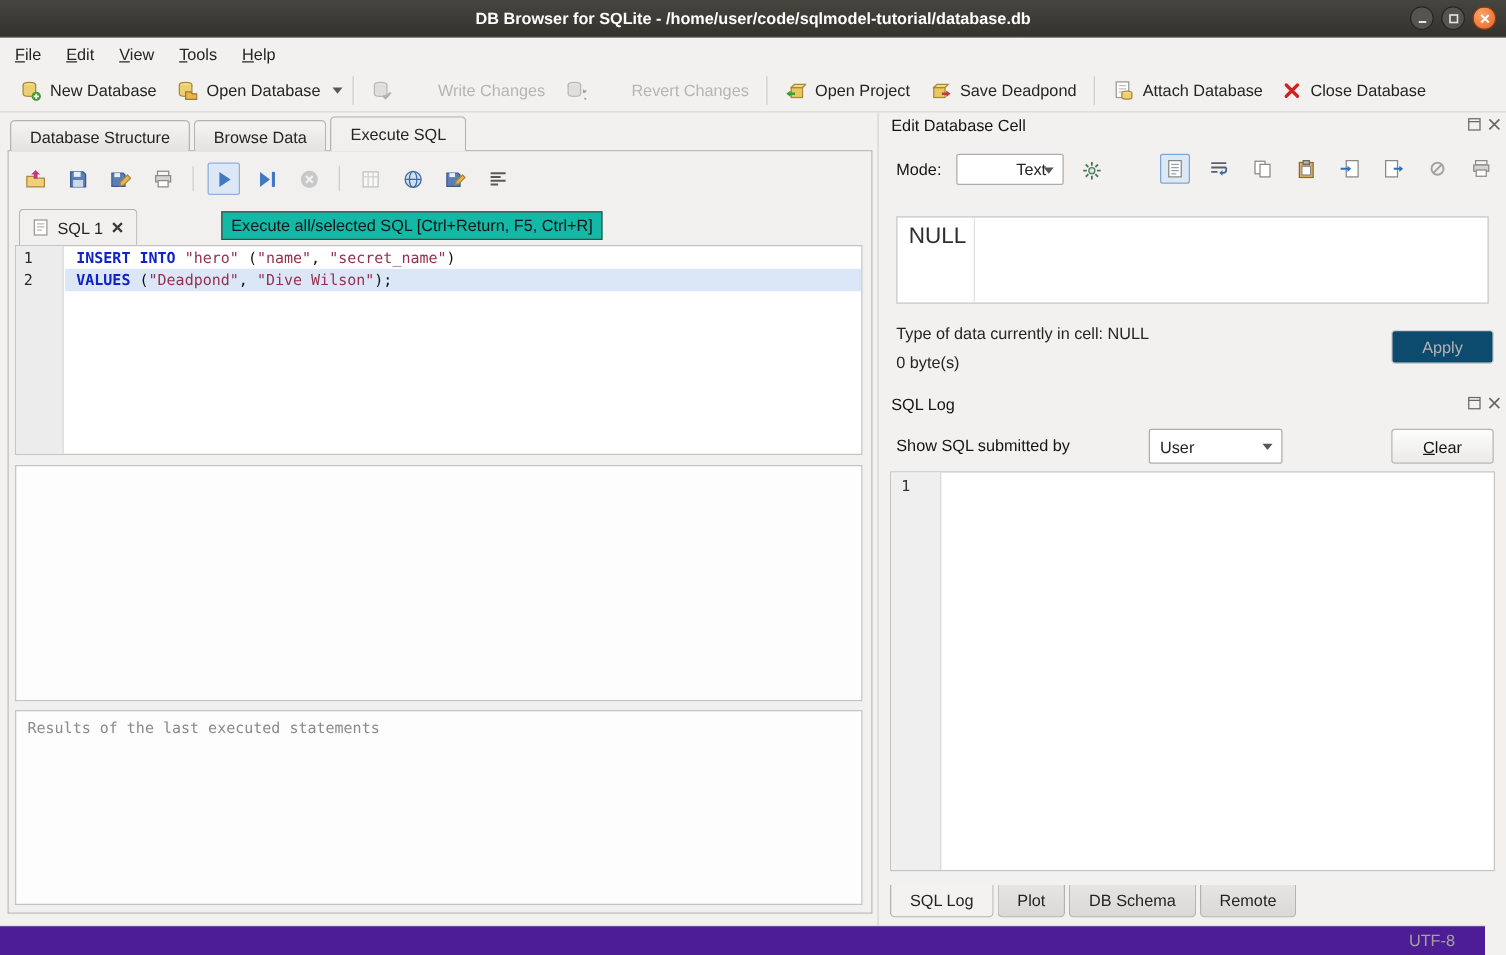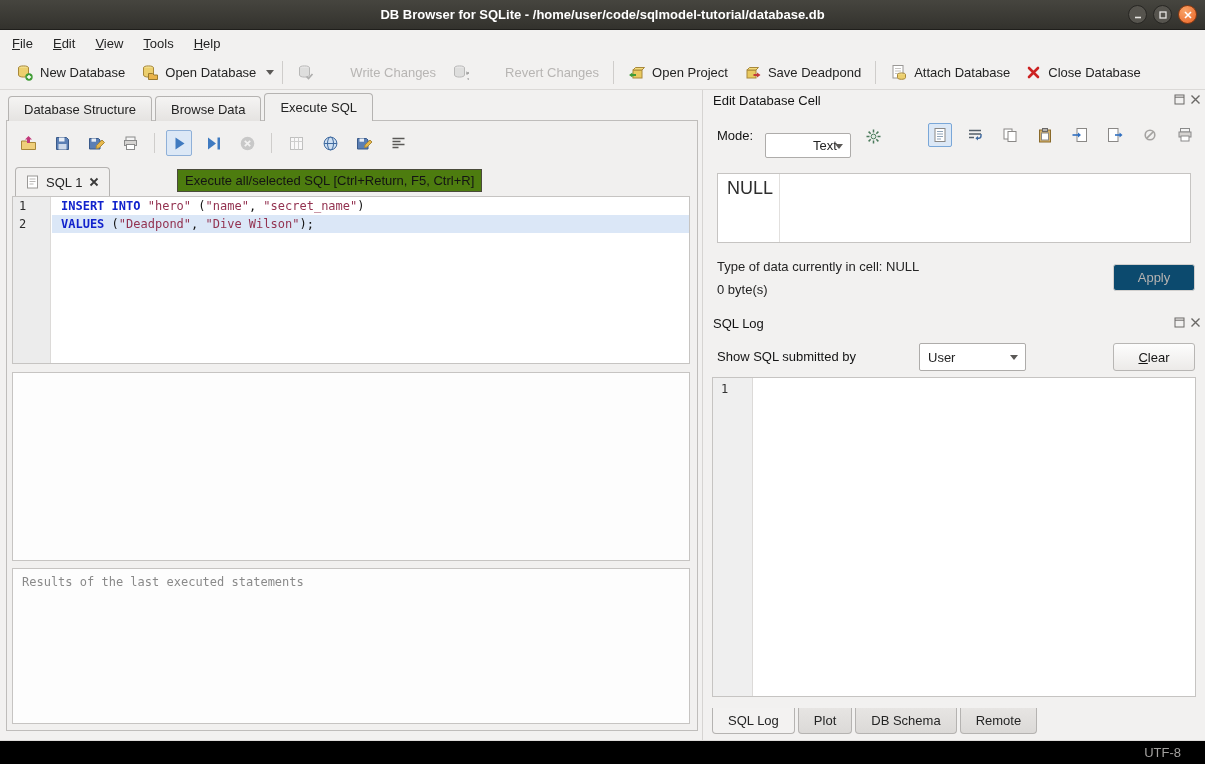--- a/index.html
+++ b/index.html
@@ -62,37 +62,37 @@
   .code-line.current .code-text{background:#dbe7f7;}
   .tok-kw{color:#1122cc;font-weight:bold;}
   .tok-str{color:#933250;}
   .tok-plain{color:#111;}
 
   .result-grid{position:absolute;left:5px;top:251px;width:678px;height:189px;background:#fdfdfd;border:1px solid #c6c4c2;}
   .result-msg{position:absolute;left:5px;top:447px;width:678px;height:156px;background:#fdfdfd;border:1px solid #c6c4c2;
               font-family:"DejaVu Sans Mono","Liberation Mono",monospace;font-size:12px;color:#8a8a8a;padding:6px 9px;}
 
   
-  .tooltip{position:absolute;left:177px;top:169px;z-index:60;background:#4d7c0f;border:1px solid #4a4a3a;
+  .tooltip{position:absolute;left:177px;top:169px;z-index:60;background:#14b8a6;border:1px solid #4a4a3a;
            padding:3px 7px;font-size:13px;color:#141414;white-space:nowrap;}
 
   
   .splitter{position:absolute;left:702px;top:90px;width:1px;height:650px;background:#d6d4d2;}
   .right-panel{position:absolute;left:705px;top:90px;width:500px;height:650px;}
   .section-header{position:absolute;left:8px;font-size:13px;color:#141414;}
   .dock-icons{position:absolute;right:4px;display:flex;gap:5px;align-items:center;}
   .dock-icons span{display:inline-flex;}
 
   .mode-row{position:absolute;left:0;right:0;top:31px;height:30px;}
   .lbl{font-size:13px;color:#141414;}
   .combo{position:absolute;background:#fff;border:1px solid #aeacaa;border-radius:2px;
          display:flex;align-items:center;padding-left:8px;font-size:13px;}
   .combo .combo-arrow{position:absolute;right:7px;top:50%;margin-top:-2px;width:0;height:0;
         border-left:4px solid transparent;border-right:4px solid transparent;border-top:5px solid #5a5856;}
-  .mode-combo{left:60px;top:12px;width:86px;height:25px;padding-left:47px;}
+  .mode-combo{left:60px;top:2px;width:86px;height:25px;padding-left:47px;}
   .mode-gear{position:absolute;left:153px;top:2px;width:30px;height:26px;display:flex;align-items:center;justify-content:center;}
   .mode-tools{position:absolute;right:8px;top:2px;display:flex;gap:11px;align-items:center;}
   .tool-btn{width:24px;height:24px;display:flex;align-items:center;justify-content:center;border:1px solid transparent;}
   .tool-btn.selected{border:1px solid #7aa7d8;background:#dce8f6;border-radius:2px;}
 
   .cell-box{position:absolute;left:12px;right:14px;top:83px;height:70px;background:#fff;border:1px solid #c6c4c2;}
   .cell-gutter{position:absolute;left:0;top:0;bottom:0;width:62px;border-right:1px solid #e2e0de;}
   .cell-value{position:absolute;left:9px;top:4px;font-size:18px;color:#2e2e2e;}
 
   .info-line1{position:absolute;left:12px;top:169px;font-size:13px;}
@@ -110,21 +110,21 @@
   .log-box{position:absolute;left:7px;right:9px;top:287px;height:320px;background:#fff;border:1px solid #c6c4c2;}
   .log-gutter{position:absolute;left:0;top:0;bottom:0;width:40px;background:#efefef;border-right:1px solid #dcdad8;}
   .log-gutter-num{position:absolute;left:8px;top:4px;font-family:"DejaVu Sans Mono",monospace;font-size:12px;color:#333;}
 
   .dock-tabs{position:absolute;left:7px;top:618px;display:flex;}
   .dock-tab{padding:5px 15px;border:1px solid #b5b3b1;border-top:none;border-radius:0 0 4px 4px;
             background:linear-gradient(#e7e5e3,#dbd9d7);margin-right:3px;}
   .dock-tab.active{background:#f3f2f1;}
 
   
-  .statusbar{position:absolute;left:0;right:0;bottom:0;height:24px;background:#000000;border-top:1px solid #dedcda;}
+  .statusbar{position:absolute;left:0;right:17px;bottom:0;height:24px;background:#4c1d95;border-top:1px solid #dedcda;}
   .encoding{position:absolute;right:24px;top:4px;color:#a3a19f;font-size:13px;}
 </style>
 </head>
 <body>
 
 <div class="titlebar">
   <div class="title-text">DB Browser for SQLite - /home/user/code/sqlmodel-tutorial/database.db</div>
   <div class="win-controls">
     <div class="win-btn">
       <svg width="10" height="10">

